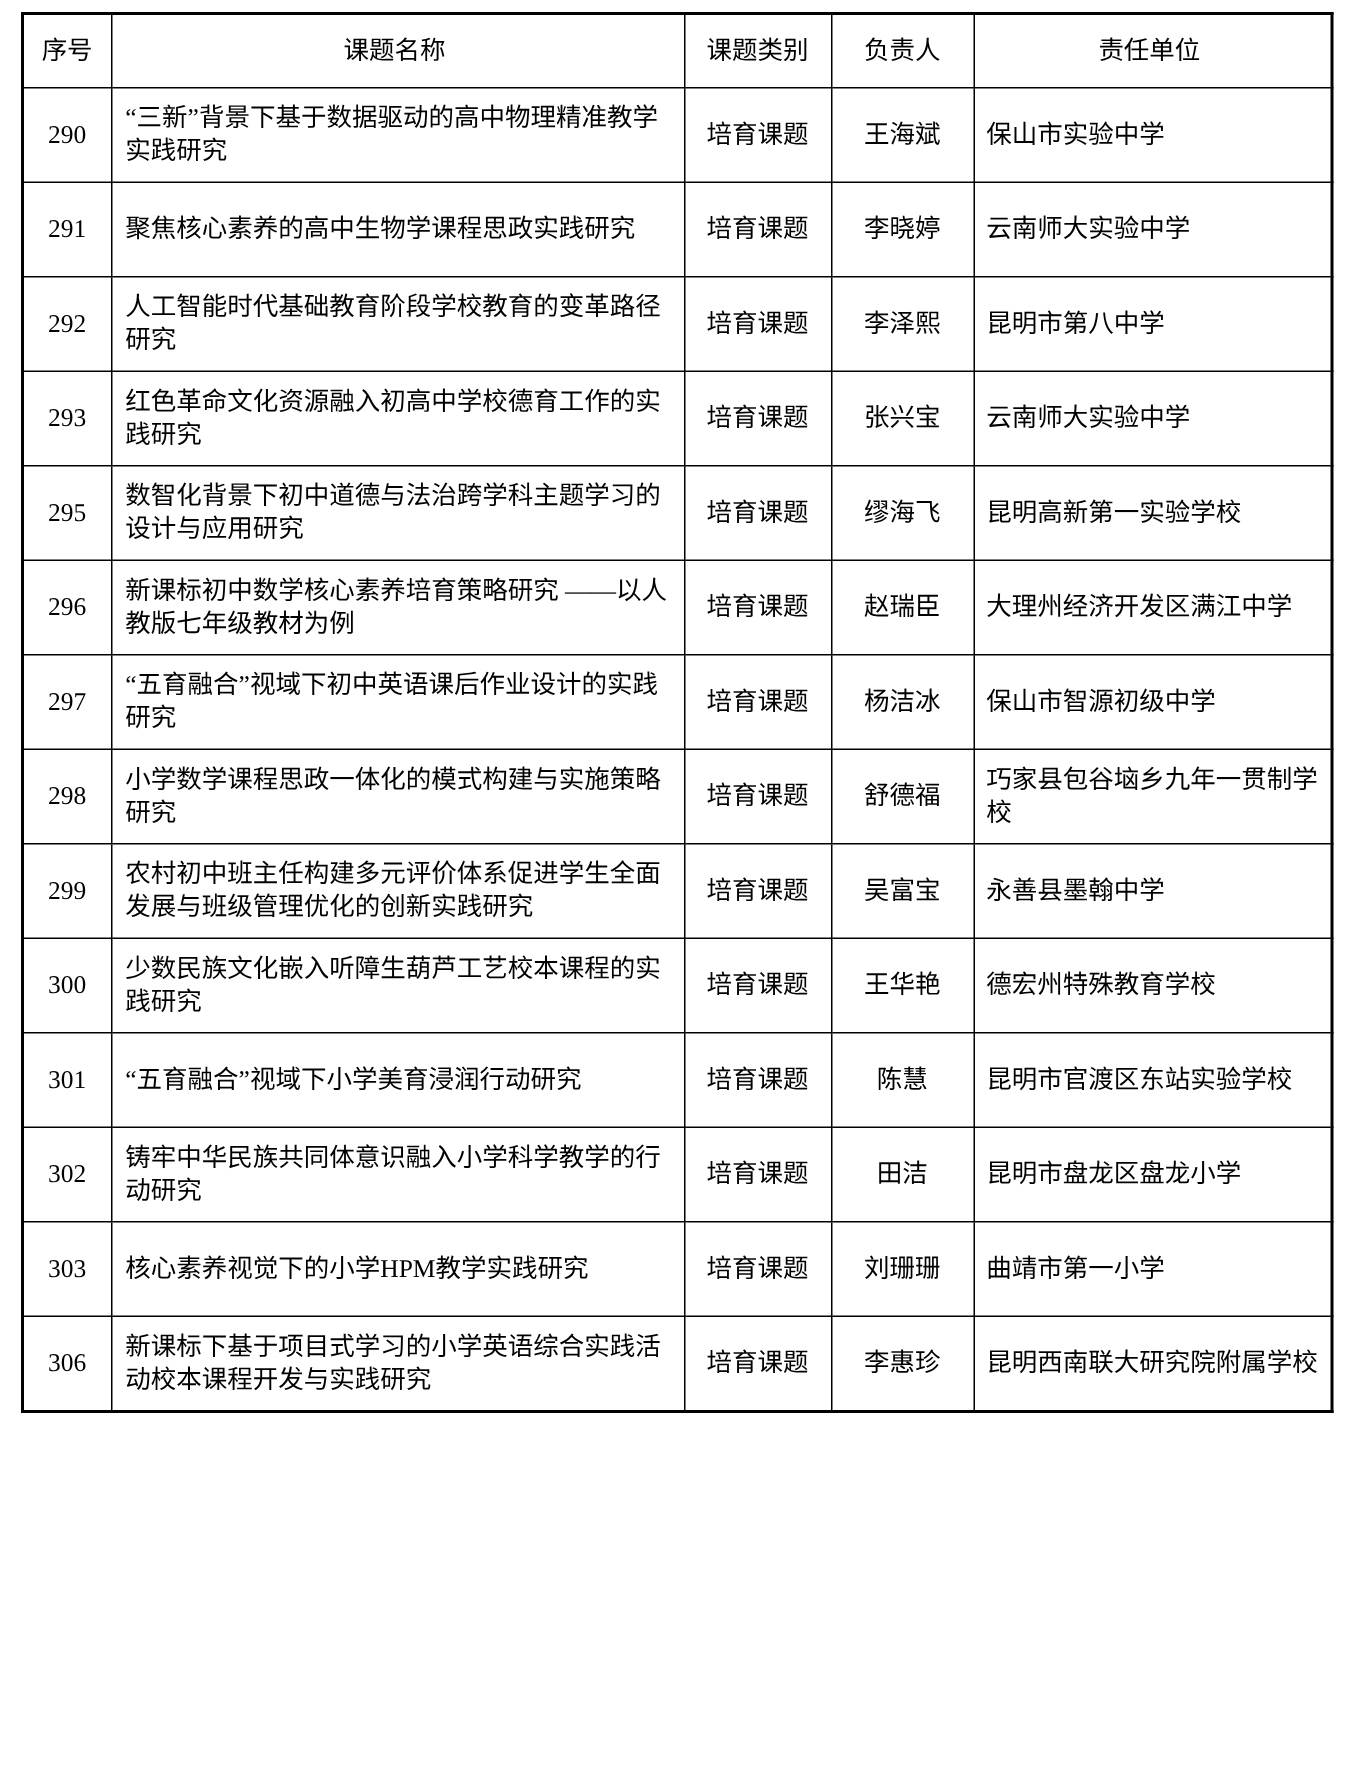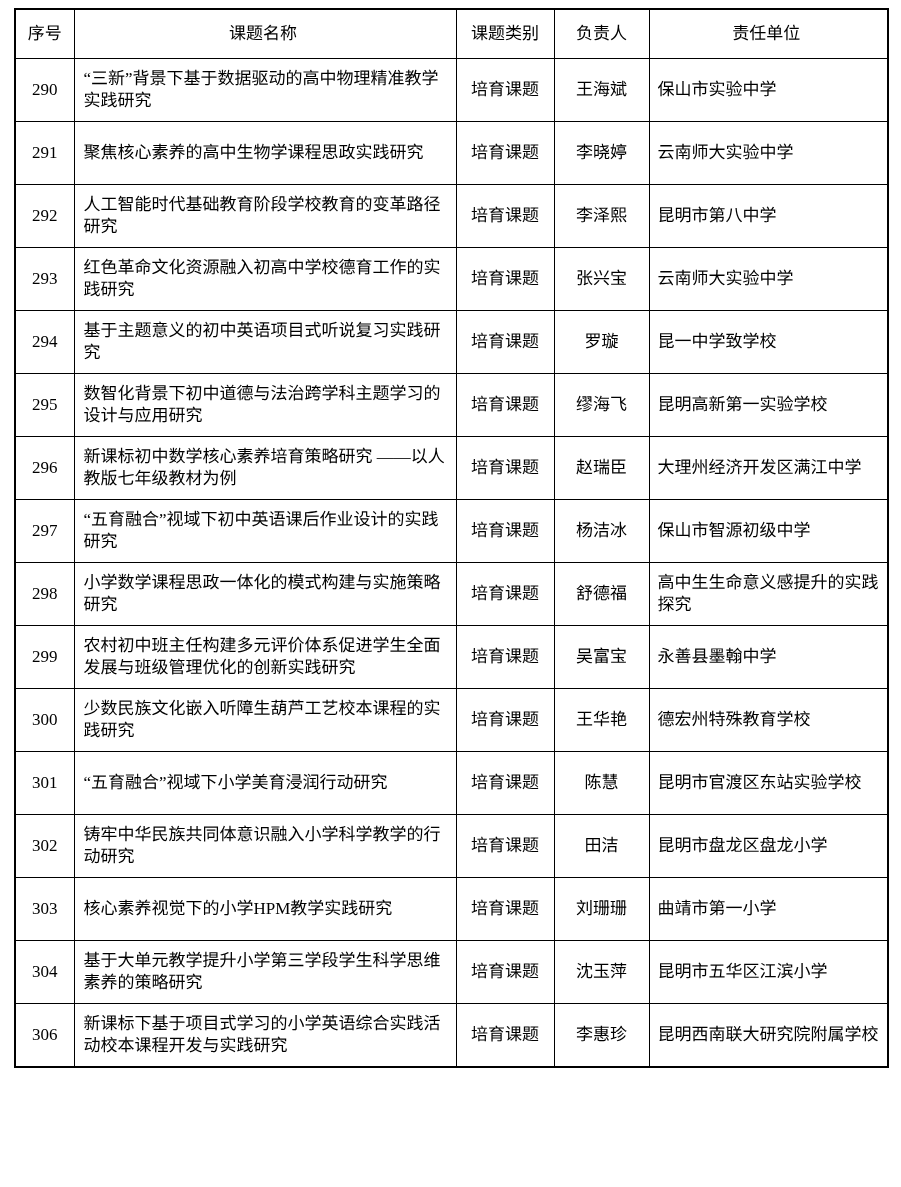--- a/index.html
+++ b/index.html
@@ -193,37 +193,20 @@
           </td>
           <td class="col-person">
             <span class="cellpad">张兴宝</span>
           </td>
           <td class="col-unit">
             <span class="cellpad">云南师大实验中学</span>
           </td>
         </tr>
         <tr>
           <td class="col-seq">
-            <span class="cellpad">294</span>
-          </td>
-          <td class="col-title">
-            <span class="cellpad">基于主题意义的初中英语项目式听说复习实践研究</span>
-          </td>
-          <td class="col-cat">
-            <span class="cellpad">培育课题</span>
-          </td>
-          <td class="col-person">
-            <span class="cellpad">罗璇</span>
-          </td>
-          <td class="col-unit">
-            <span class="cellpad">昆一中学致学校</span>
-          </td>
-        </tr>
-        <tr>
-          <td class="col-seq">
             <span class="cellpad">295</span>
           </td>
           <td class="col-title">
             <span class="cellpad">数智化背景下初中道德与法治跨学科主题学习的设计与应用研究</span>
           </td>
           <td class="col-cat">
             <span class="cellpad">培育课题</span>
           </td>
           <td class="col-person">
             <span class="cellpad">缪海飞</span>
@@ -273,21 +256,21 @@
           <td class="col-title">
             <span class="cellpad">小学数学课程思政一体化的模式构建与实施策略研究</span>
           </td>
           <td class="col-cat">
             <span class="cellpad">培育课题</span>
           </td>
           <td class="col-person">
             <span class="cellpad">舒德福</span>
           </td>
           <td class="col-unit">
-            <span class="cellpad">高中生生命意义感提升的实践探究</span>
+            <span class="cellpad">巧家县包谷垴乡九年一贯制学校</span>
           </td>
         </tr>
         <tr>
           <td class="col-seq">
             <span class="cellpad">299</span>
           </td>
           <td class="col-title">
             <span class="cellpad">农村初中班主任构建多元评价体系促进学生全面发展与班级管理优化的创新实践研究</span>
           </td>
           <td class="col-cat">
@@ -359,37 +342,20 @@
             <span class="cellpad">核心素养视觉下的小学HPM教学实践研究</span>
           </td>
           <td class="col-cat">
             <span class="cellpad">培育课题</span>
           </td>
           <td class="col-person">
             <span class="cellpad">刘珊珊</span>
           </td>
           <td class="col-unit">
             <span class="cellpad">曲靖市第一小学</span>
-          </td>
-        </tr>
-        <tr>
-          <td class="col-seq">
-            <span class="cellpad">304</span>
-          </td>
-          <td class="col-title">
-            <span class="cellpad">基于大单元教学提升小学第三学段学生科学思维素养的策略研究</span>
-          </td>
-          <td class="col-cat">
-            <span class="cellpad">培育课题</span>
-          </td>
-          <td class="col-person">
-            <span class="cellpad">沈玉萍</span>
-          </td>
-          <td class="col-unit">
-            <span class="cellpad">昆明市五华区江滨小学</span>
           </td>
         </tr>
         <tr>
           <td class="col-seq">
             <span class="cellpad">306</span>
           </td>
           <td class="col-title">
             <span class="cellpad">新课标下基于项目式学习的小学英语综合实践活动校本课程开发与实践研究</span>
           </td>
           <td class="col-cat">

